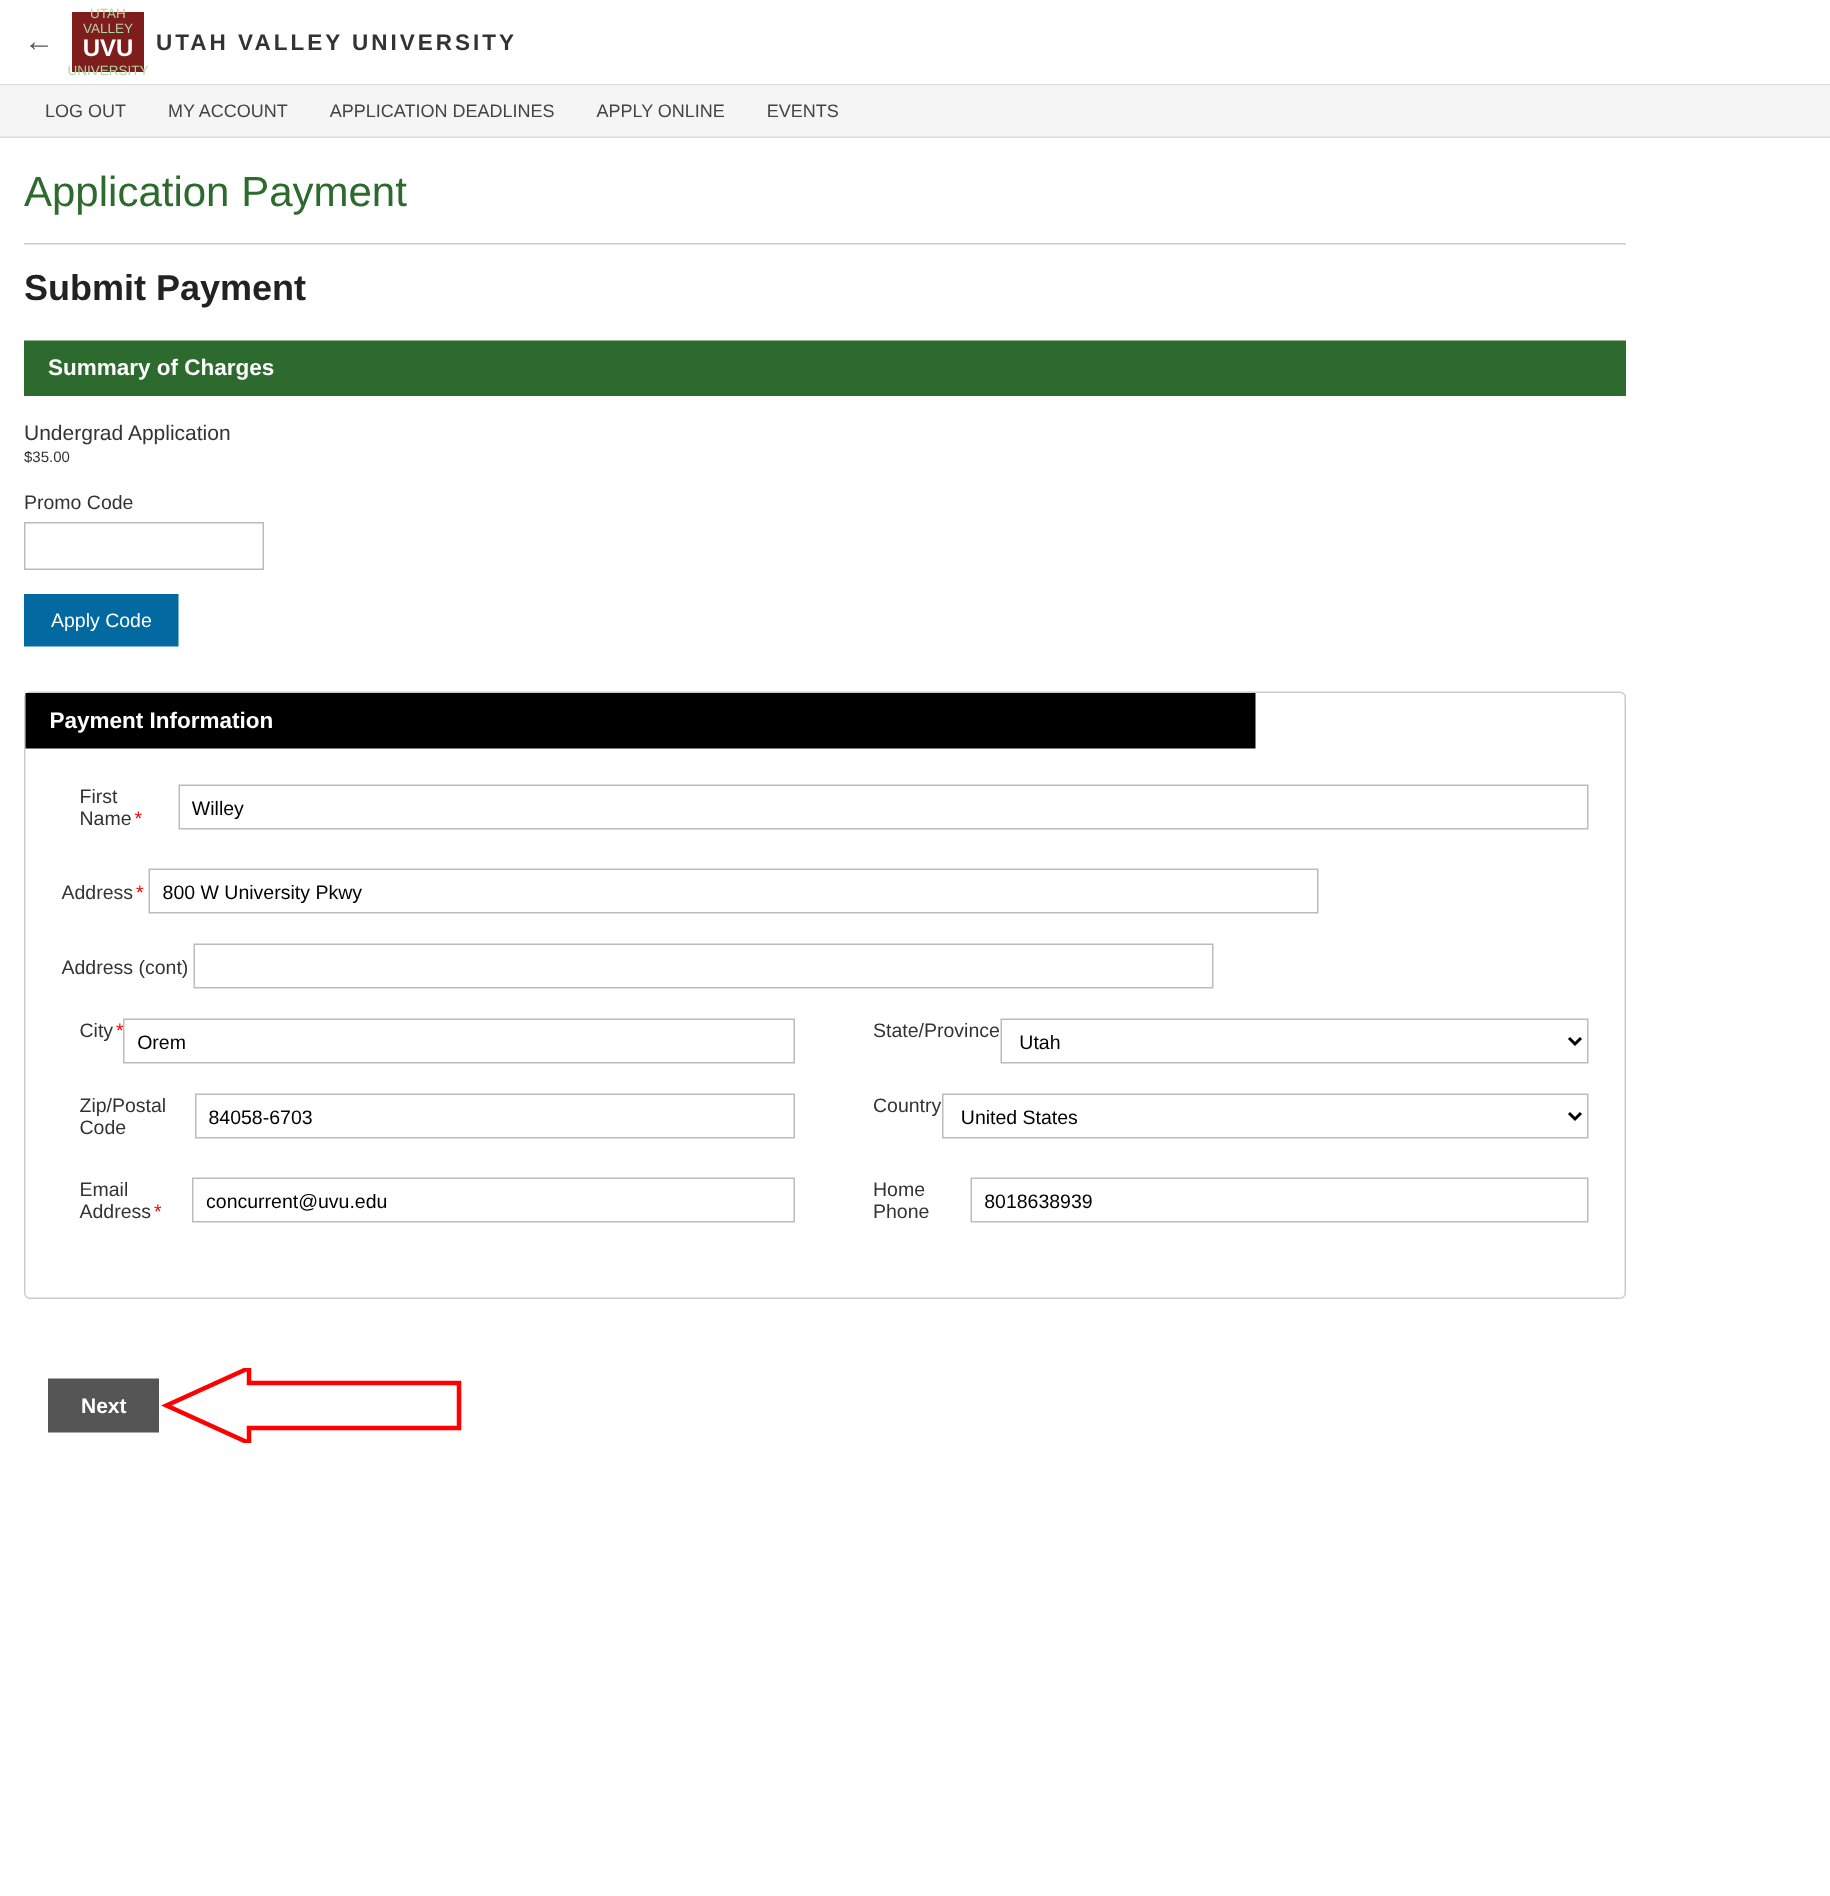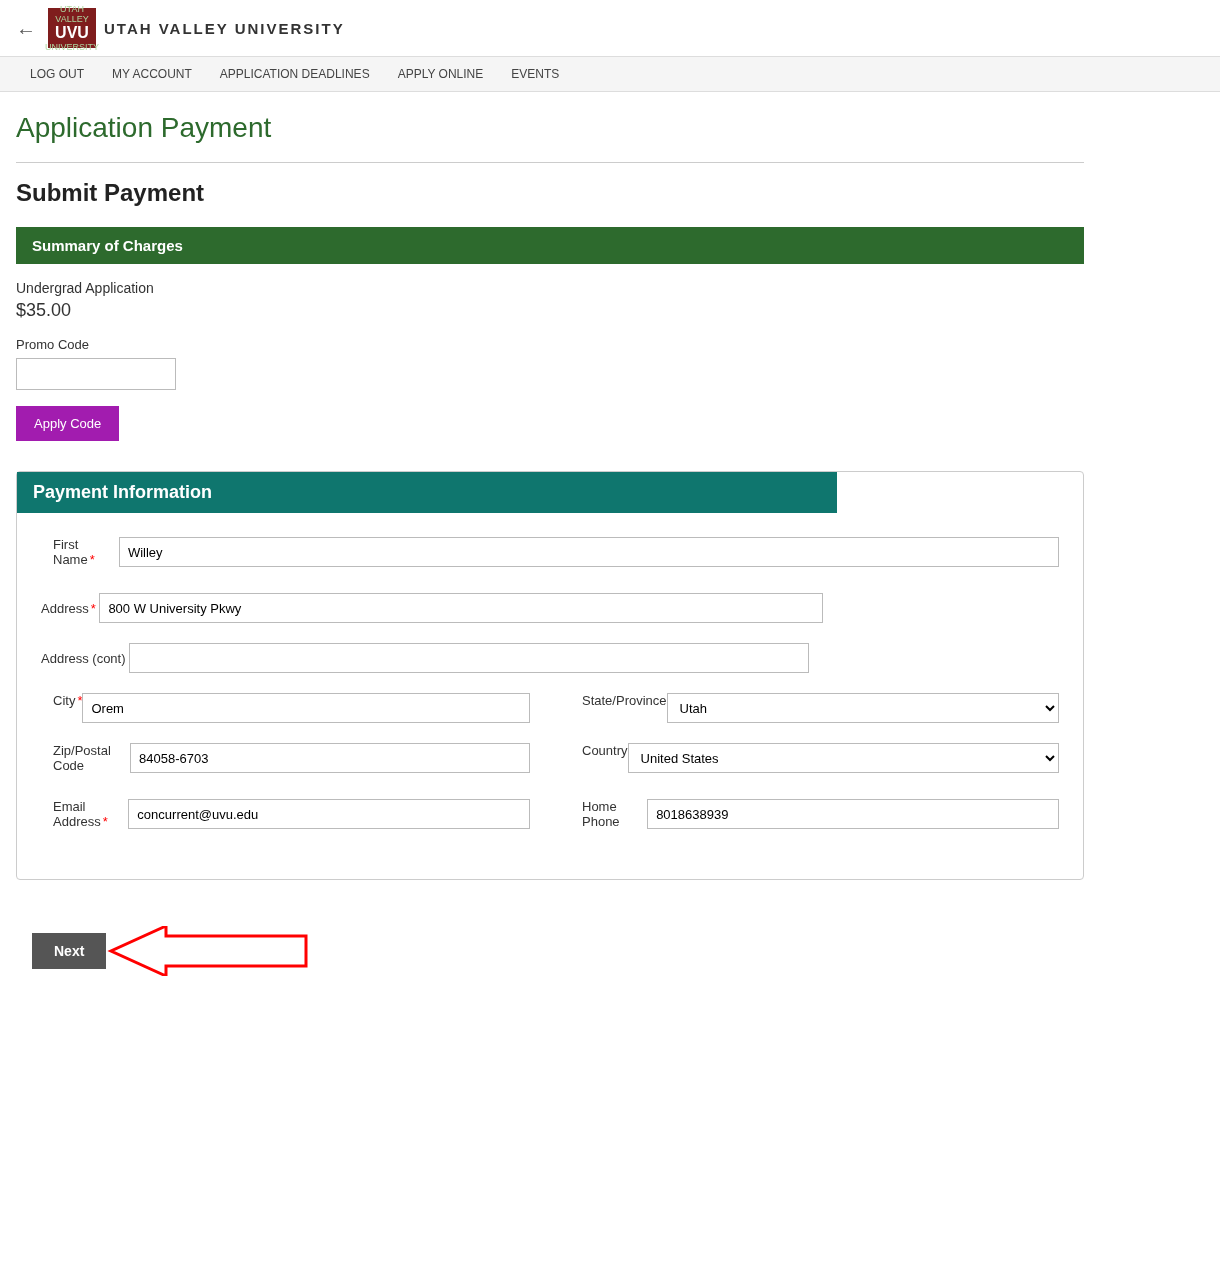--- a/index.html
+++ b/index.html
@@ -91,62 +91,62 @@
       font-size: 15px;
       font-weight: bold;
       margin-bottom: 16px;
     }
 
     .charge-item {
       margin-bottom: 4px;
       font-size: 14px;
     }
     .charge-amount {
-      font-size: 18px;
+      font-size: 10px;
       margin-bottom: 16px;
     }
 
     .promo-label {
       font-size: 13px;
       color: #333;
       margin-bottom: 6px;
     }
     .promo-input {
       width: 160px;
       height: 32px;
       border: 1px solid #bbb;
       padding: 4px 8px;
       font-size: 13px;
       display: block;
       margin-bottom: 16px;
     }
 
     .apply-btn {
-      background: #a21caf;
+      background: #0369a1;
       color: #fff;
       border: none;
       padding: 10px 18px;
       font-size: 13px;
       cursor: pointer;
       margin-bottom: 30px;
     }
 
     
     .payment-card {
       border: 1px solid #ccc;
       border-radius: 4px;
       padding: 0;
       margin-bottom: 30px;
     }
 
     .payment-header {
-      background: #0f766e;
+      background: #000000;
       color: #fff;
       padding: 10px 16px;
-      font-size: 18px;
+      font-size: 15px;
       font-weight: bold;
       margin-bottom: 24px;
       width: 820px;
       max-width: 100%;
     }
 
     .form-body {
       padding: 0 24px 24px 24px;
     }
 
@@ -285,21 +285,21 @@
             <span>First Name</span><span class="required-star">*</span>
           </label>
           <input class="form-input" type="text" value="Willey" style="">
         </div>
       </div>
 
       <div class="address-full-row">
         <label class="form-label">
           <span>Address</span><span class="required-star">*</span>
         </label>
-        <input class="form-input-wide" type="text" style="width: 724px;" value="800 W University Pkwy">
+        <input class="form-input-wide" type="text" style="width: 780px;" value="800 W University Pkwy">
       </div>
 
       <div class="address-full-row">
         <label class="form-label">Address (cont)</label>
         <input class="form-input-wide" type="text" style="width: 680px;" value="">
       </div>
 
       <div class="form-row">
         <div class="form-group">
           <label class="form-label">

